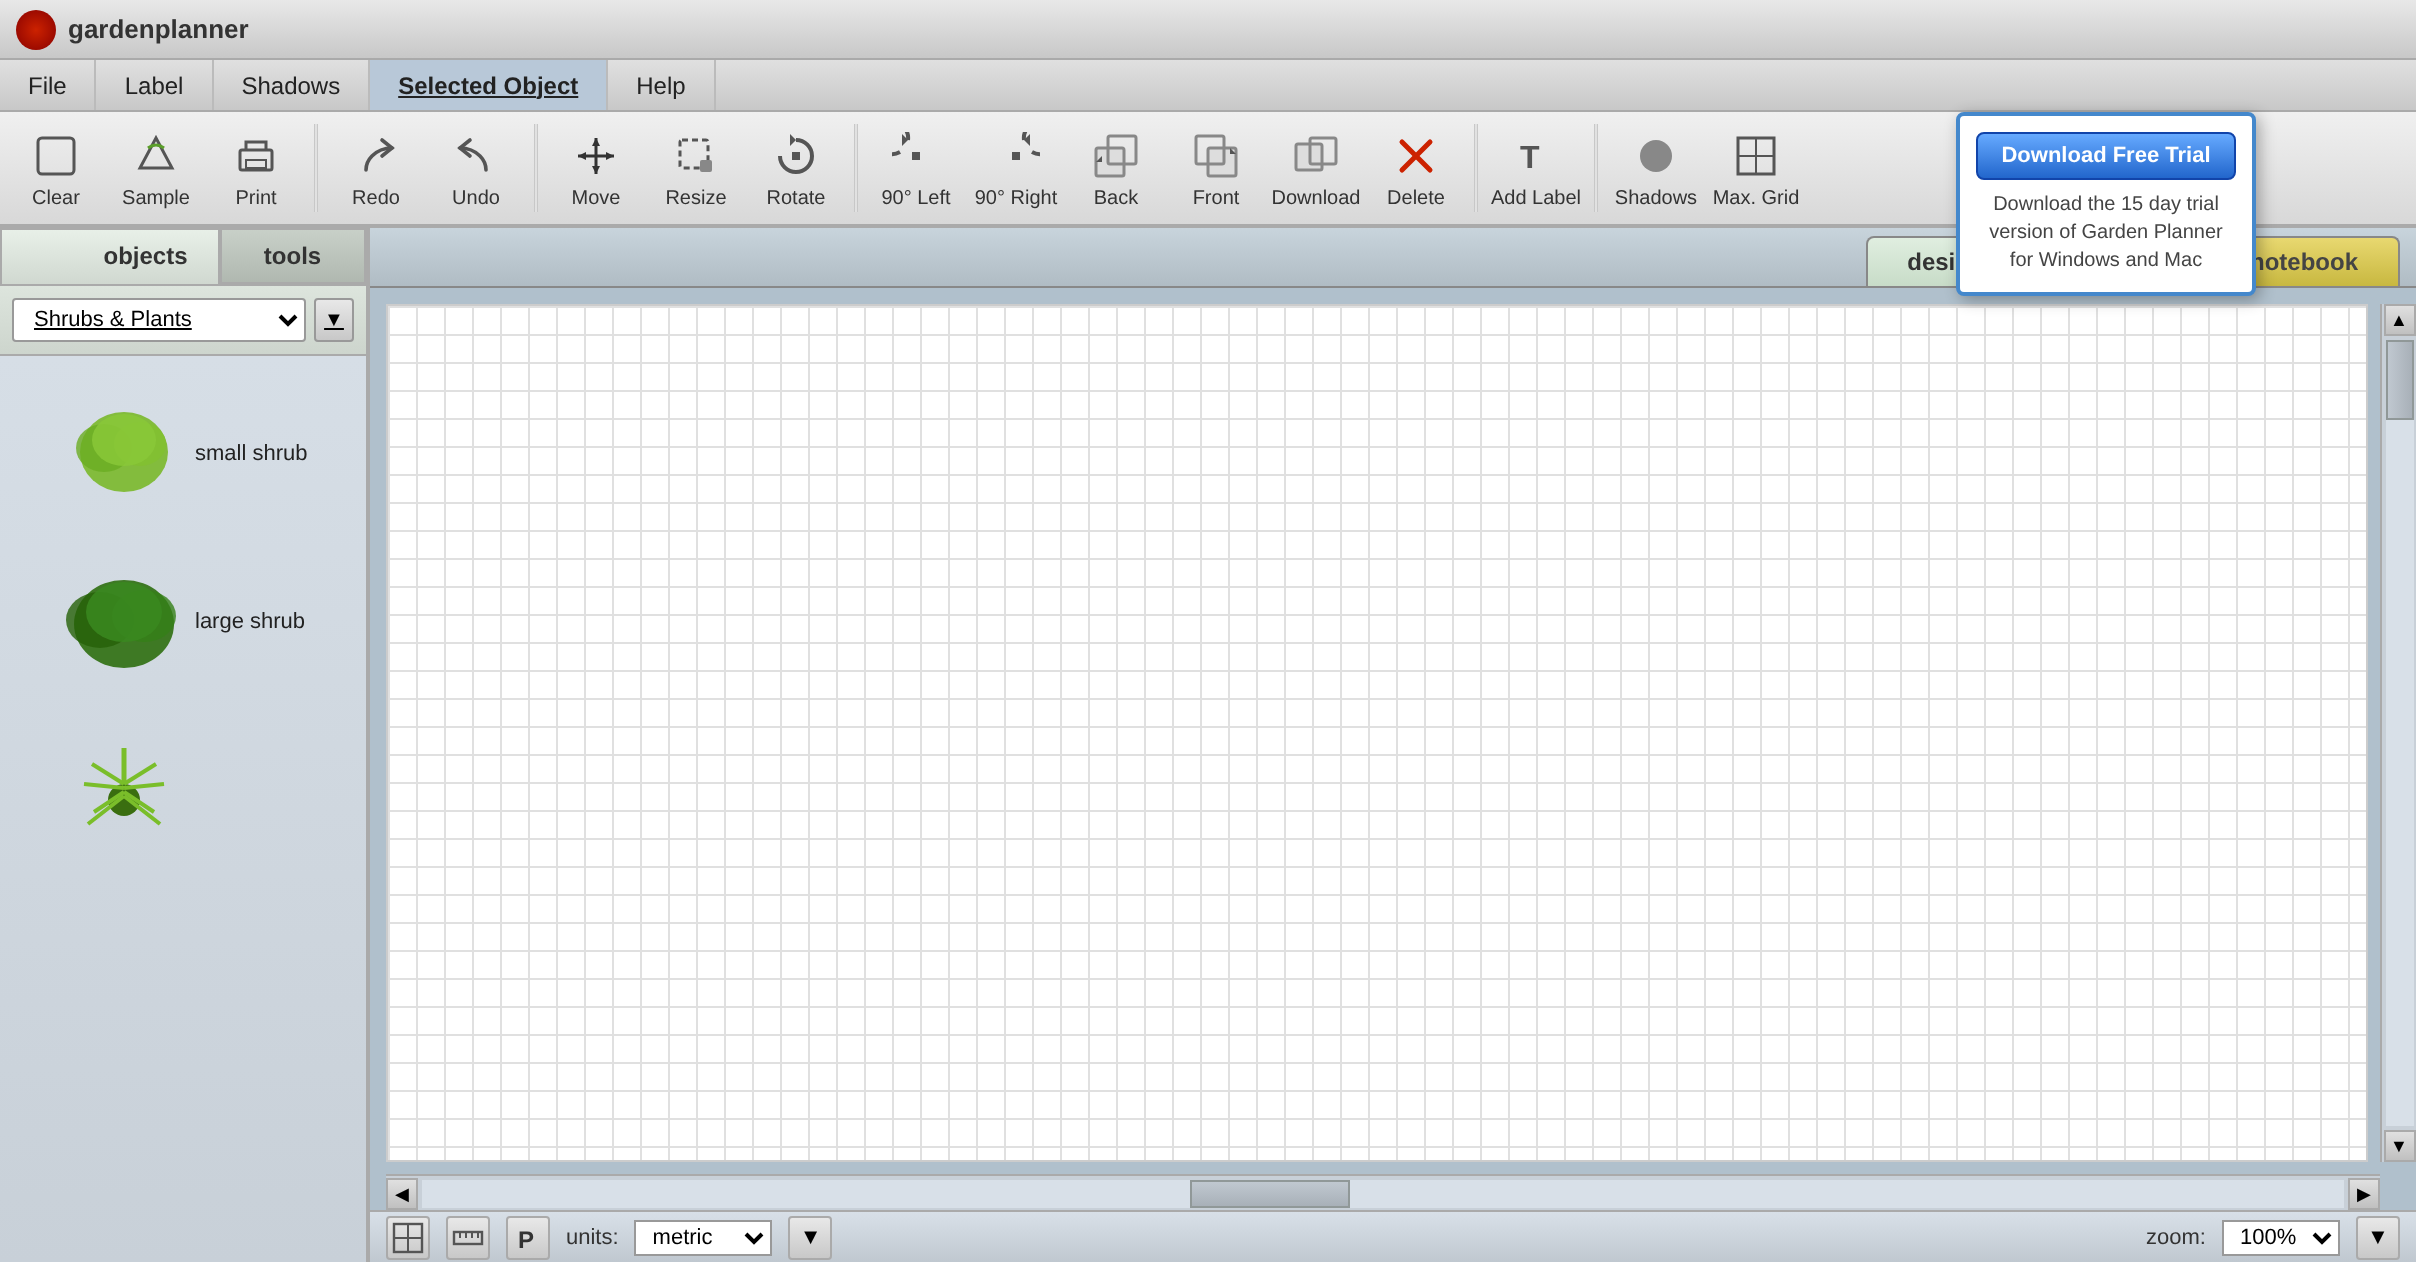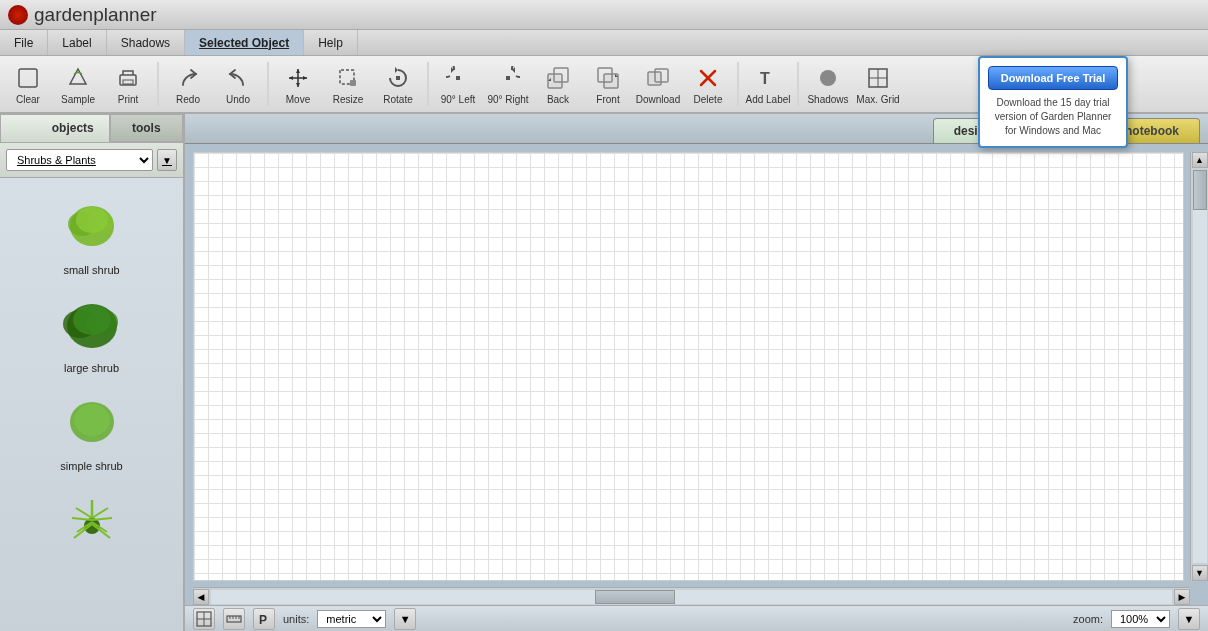--- a/index.html
+++ b/index.html
@@ -15,22 +15,22 @@
       border-bottom: 1px solid #aaa;
       position: relative;
     }
     #titlebar .logo {
       width: 20px; height: 20px;
       background: radial-gradient(circle, #cc2200, #880000);
       border-radius: 50%;
       margin-right: 6px;
     }
     #titlebar .app-title {
-      font-size: 19px;
-      font-weight: normal;
+      font-size: 13px;
+      font-weight: bold;
       color: #333;
     }
 
     
     #menubar {
       height: 26px;
       background: linear-gradient(to bottom, #e0e0e0, #c8c8c8);
       display: flex;
       align-items: stretch;
       border-bottom: 1px solid #aaa;
@@ -185,21 +185,20 @@
       flex: 1;
       overflow-y: auto;
       padding: 8px;
       display: flex;
       flex-direction: column;
       align-items: center;
       gap: 4px;
     }
     .object-item {
       display: flex;
-      flex-direction: column;
       align-items: center;
       cursor: pointer;
       padding: 4px;
       border-radius: 3px;
       width: 140px;
     }
     .object-icon {
       width: 72px; height: 72px;
       display: flex; align-items: center; justify-content: center;
     }
@@ -588,29 +587,20 @@
           <svg width="60" height="60" viewBox="0 0 60 60">
             <ellipse cx="30" cy="32" rx="25" ry="22" fill="#2d6e10" opacity="0.9"></ellipse>
             <ellipse cx="18" cy="30" rx="17" ry="14" fill="#256008" opacity="0.8"></ellipse>
             <ellipse cx="40" cy="28" rx="16" ry="13" fill="#358018" opacity="0.8"></ellipse>
             <ellipse cx="30" cy="26" rx="19" ry="15" fill="#3a8820" opacity="0.85"></ellipse>
           </svg>
         </div>
         <span class="object-label">large shrub</span>
       </div>
 
-      <div class="object-item">
-        <div class="object-icon">
-          <svg width="60" height="60" viewBox="0 0 60 60">
-            <ellipse cx="30" cy="30" rx="22" ry="20" fill="#6aae3a" opacity="0.9"></ellipse>
-            <ellipse cx="30" cy="28" rx="18" ry="16" fill="#78be48" opacity="0.85"></ellipse>
-          </svg>
-        </div>
-        <span class="object-label">simple shrub</span>
-      </div>
 
 
       <div class="object-item">
         <div class="object-icon">
           <svg width="60" height="60" viewBox="0 0 60 60">
             <circle cx="30" cy="36" r="8" fill="#3a6e10"></circle>
             <line x1="30" y1="28" x2="30" y2="10" stroke="#7abe2a" stroke-width="2.5"></line>
             <line x1="30" y1="28" x2="14" y2="18" stroke="#7abe2a" stroke-width="2"></line>
             <line x1="30" y1="28" x2="46" y2="18" stroke="#7abe2a" stroke-width="2"></line>
             <line x1="30" y1="30" x2="10" y2="28" stroke="#7abe2a" stroke-width="2"></line>

